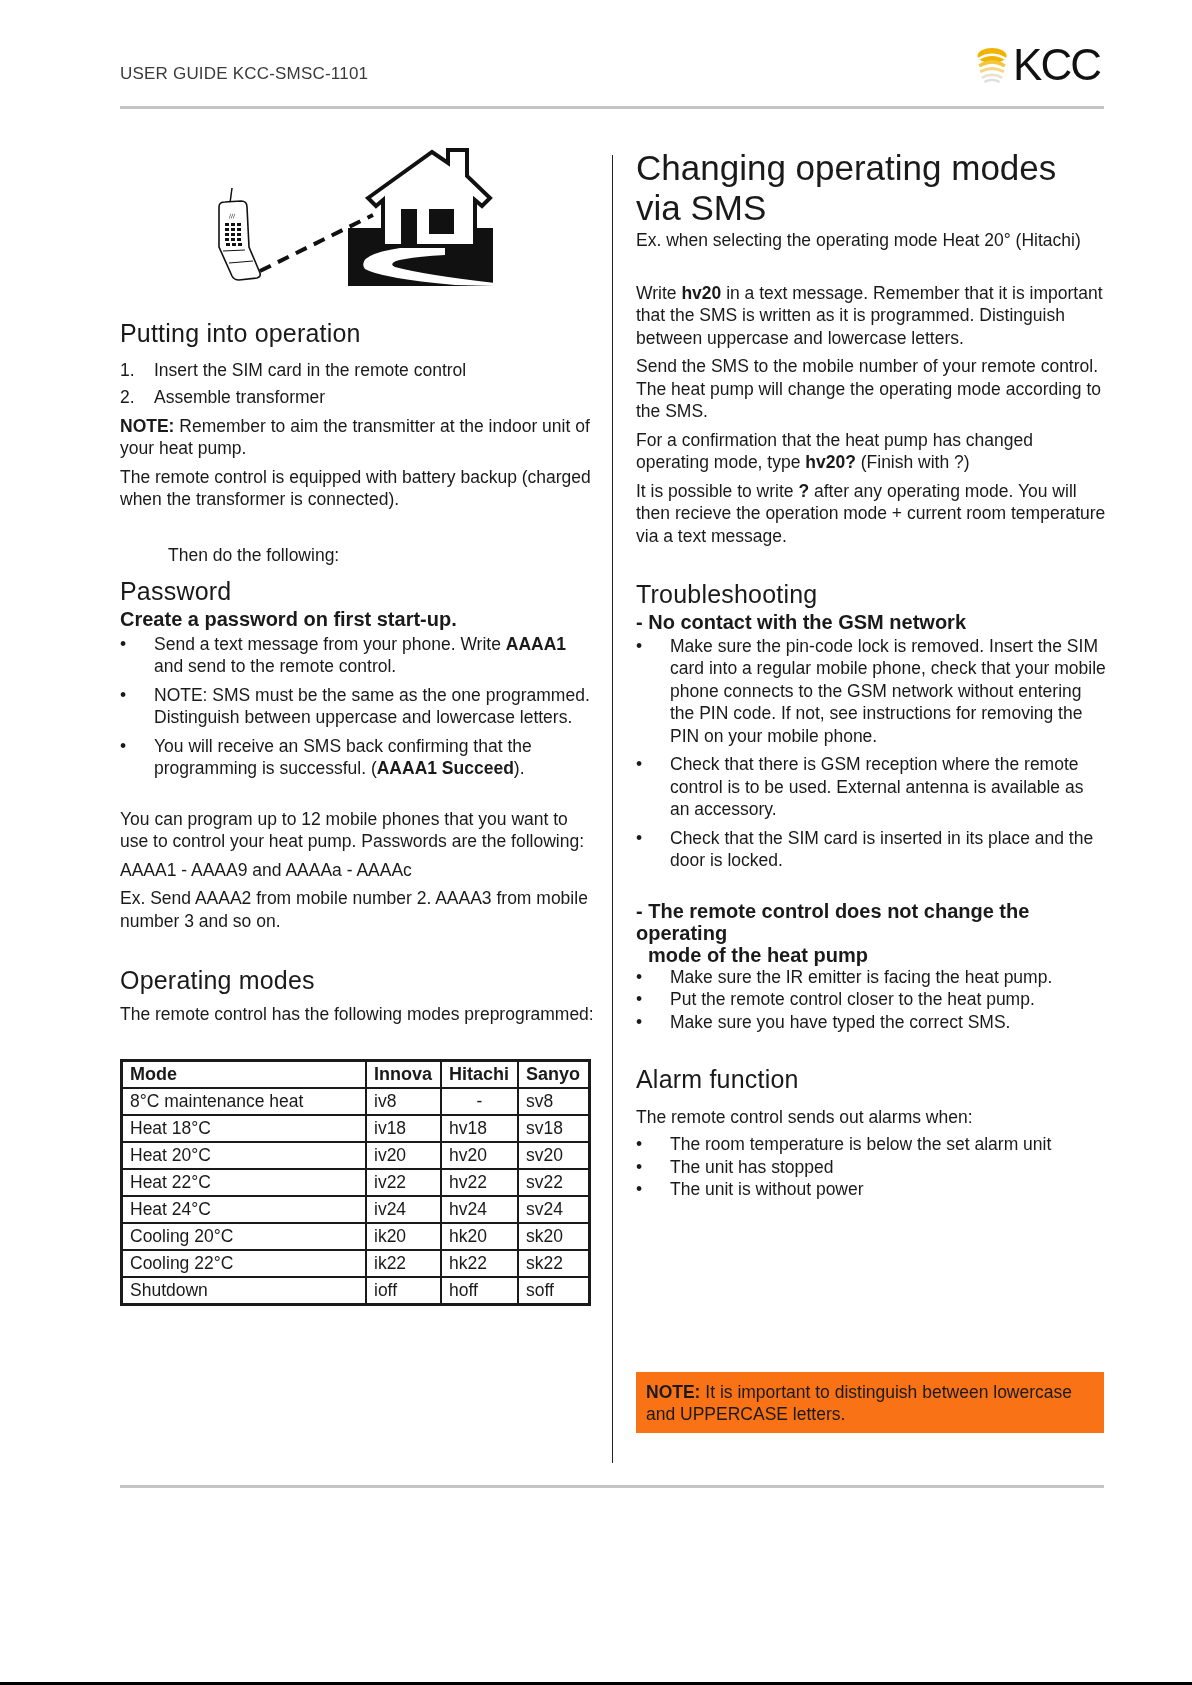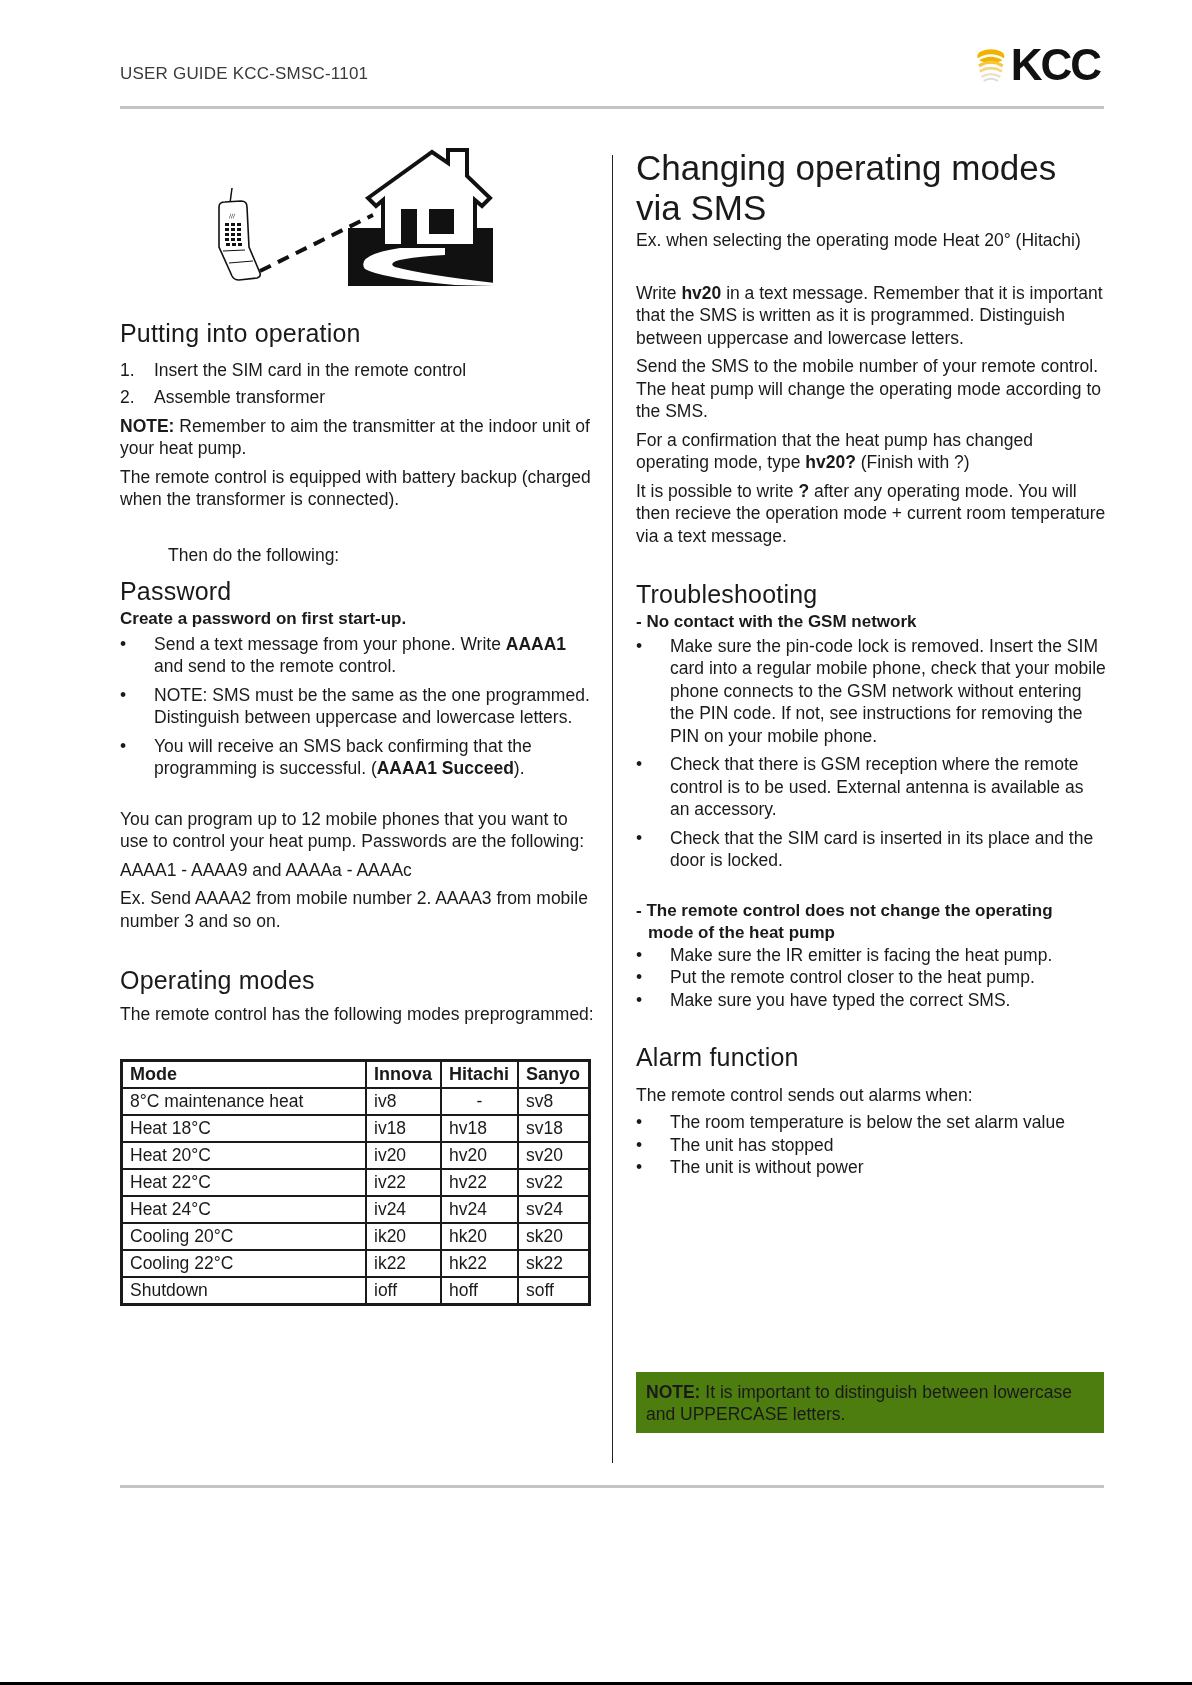--- a/index.html
+++ b/index.html
@@ -1,47 +1,47 @@
 <!DOCTYPE html>
 <html><head>
 <meta charset="utf-8">
 <style>
   html, body { margin:0; padding:0; background:#ffffff; }
   body { width:1192px; height:1685px; position:relative; overflow:hidden;
          font-family:"Liberation Sans", "DejaVu Sans", sans-serif; color:#1a1a1a; }
   .abs { position:absolute; }
   .hdr-title { left:120px; top:64px; font-size:17px; color:#3a3a3a; letter-spacing:0.2px; }
   .logo { left:975px; top:40px; width:125px; height:50px; display:flex; align-items:center; }
-  .logo-text { font-size:44px; font-weight:700; color:#111; letter-spacing:-2px; margin-left:4px; line-height:1; font-family:"Liberation Sans", sans-serif; }
+  .logo-text { font-size:44px; font-weight:400; color:#111; letter-spacing:-2px; margin-left:4px; line-height:1; font-family:"Liberation Sans", sans-serif; }
   .rule { height:3px; background:#c4c4c4; }
   .vrule { width:1px; background:#222; }
   .bottom-edge { left:0; top:1682px; width:1192px; height:3px; background:#000; }
 
   .col { position:absolute; }
   .col-left { left:120px; top:320px; width:475px; }
   .col-right { left:636px; top:148px; width:470px; }
 
   h1, h2 { font-weight:400; margin:0; color:#1a1a1a; }
   .h-sec { font-size:25px; line-height:1.1; letter-spacing:0.2px; }
   .h-big { font-size:35px; line-height:1.13; }
   p { margin:0; font-size:17.5px; line-height:22.5px; }
-  .sub { font-weight:700; font-size:17px; line-height:22px; }
+  .sub { font-weight:700; font-size:20px; line-height:22px; }
   b { font-weight:700; }
   ol, ul { margin:0; padding:0; list-style:none; }
   .li { position:relative; padding-left:34px; font-size:17.5px; line-height:22.5px; }
   .li .mk { position:absolute; left:0; top:0; }
   .gap4 { margin-top:6px; }
 
   table.modes { border-collapse:collapse; width:471px; font-size:17.5px; }
   table.modes td, table.modes th { border:2px solid #1a1a1a; padding:0 7px; height:25px; text-align:left; font-weight:400; }
   table.modes th { font-weight:700; font-size:18px; }
   table.modes { border:3px solid #1a1a1a; }
   .dash { text-align:center !important; }
 
-  .note-box { background:#4d7c0f; padding:9px 10px 8px 10px; font-size:17.5px; line-height:22px; }
+  .note-box { background:#f97316; padding:9px 10px 8px 10px; font-size:17.5px; line-height:22px; }
 </style>
 </head>
 <body>
 
 <div class="abs hdr-title">USER GUIDE KCC-SMSC-1101</div>
 <div class="abs logo">
   <svg width="40" height="46" viewBox="0 0 40 46">
     <ellipse cx="20" cy="12" rx="17" ry="9" fill="#f0b400"></ellipse>
     <path d="M4 16 Q20 6 36 16" stroke="#fff" stroke-width="3" fill="none"></path>
     <path d="M5 24 Q20 15 35 24" stroke="#f3c640" stroke-width="4" fill="none"></path>
@@ -202,21 +202,21 @@
   </div>
   <ul style="margin-top:0;">
     <li class="li"><span class="mk">•</span><span>Make sure the IR emitter is facing the heat pump.</span></li>
     <li class="li"><span class="mk">•</span><span>Put the remote control closer to the heat pump.</span></li>
     <li class="li"><span class="mk">•</span><span>Make sure you have typed the correct SMS.</span></li>
   </ul>
 
   <h2 class="h-sec" style="margin-top:33px;">Alarm function</h2>
   <p style="margin-top:12px;">The remote control sends out alarms when:</p>
   <ul style="margin-top:5px;">
-    <li class="li"><span class="mk">•</span><span>The room temperature is below the set alarm value</span></li>
+    <li class="li"><span class="mk">•</span><span>The room temperature is below the set alarm unit</span></li>
     <li class="li"><span class="mk">•</span><span>The unit has stopped</span></li>
     <li class="li"><span class="mk">•</span><span>The unit is without power</span></li>
   </ul>
 </div>
 
 <div class="abs note-box" style="left:636px; top:1372px; width:448px;">
   <b>NOTE:</b><span> It is important to distinguish between lowercase and UPPERCASE letters.</span>
 </div>
 
 <div class="abs rule" style="left:120px; top:1485px; width:984px;"></div>

